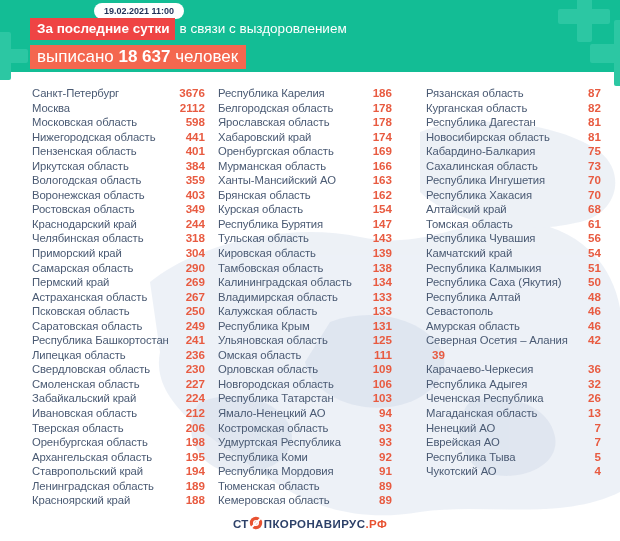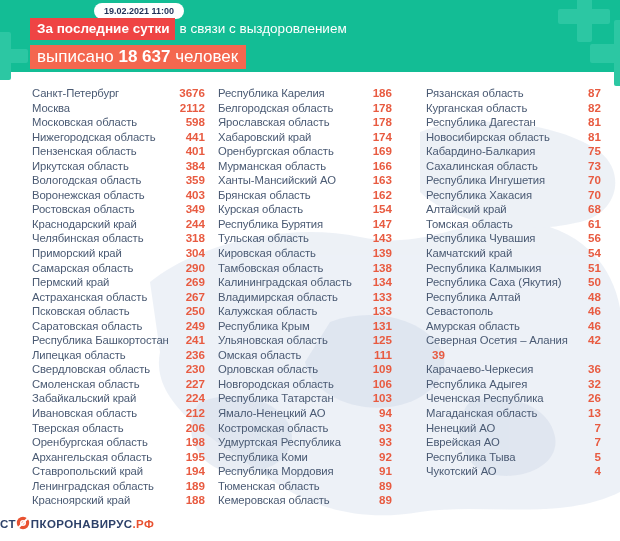--- a/index.html
+++ b/index.html
@@ -26,21 +26,21 @@
   
   .col { position:absolute; top:86px; }
   .col-1 { left:32px;  width:173px; }
   .col-2 { left:218px; width:174px; }
   .col-3 { left:410px; width:175px;margin-left:16px; }
   .row { height:14.55px; display:flex; justify-content:space-between; align-items:baseline; }
   .rname { font-size:11.3px; color:#4A5A73; white-space:nowrap; letter-spacing:-0.1px; }
   .rval  { font-size:11.6px; color:#E85B41; font-weight:bold; margin-left:6px; }
 
   
-  .logo { position:absolute; left:0; top:516px; width:620px; font-size:11.5px; font-weight:800; letter-spacing:0.4px; color:#2D4169; }
+  .logo { position:absolute; left:0; top:516px; width:620px; text-align:center; font-size:11.5px; font-weight:800; letter-spacing:0.4px; color:#2D4169; }
   .logo .tld { color:#E85231; }
   .logo .icon-wrap { display:inline-block; width:14px; height:14px; vertical-align:-2.5px; margin:0 0.5px; }
 </style>
 </head>
 <body>
 
 <div class="canvas">
 
   <div class="header">
     <div class="cross" style="--s:48px; --t:14px; --c:#2CC7A3; left:-20px; top:32px;"></div>

